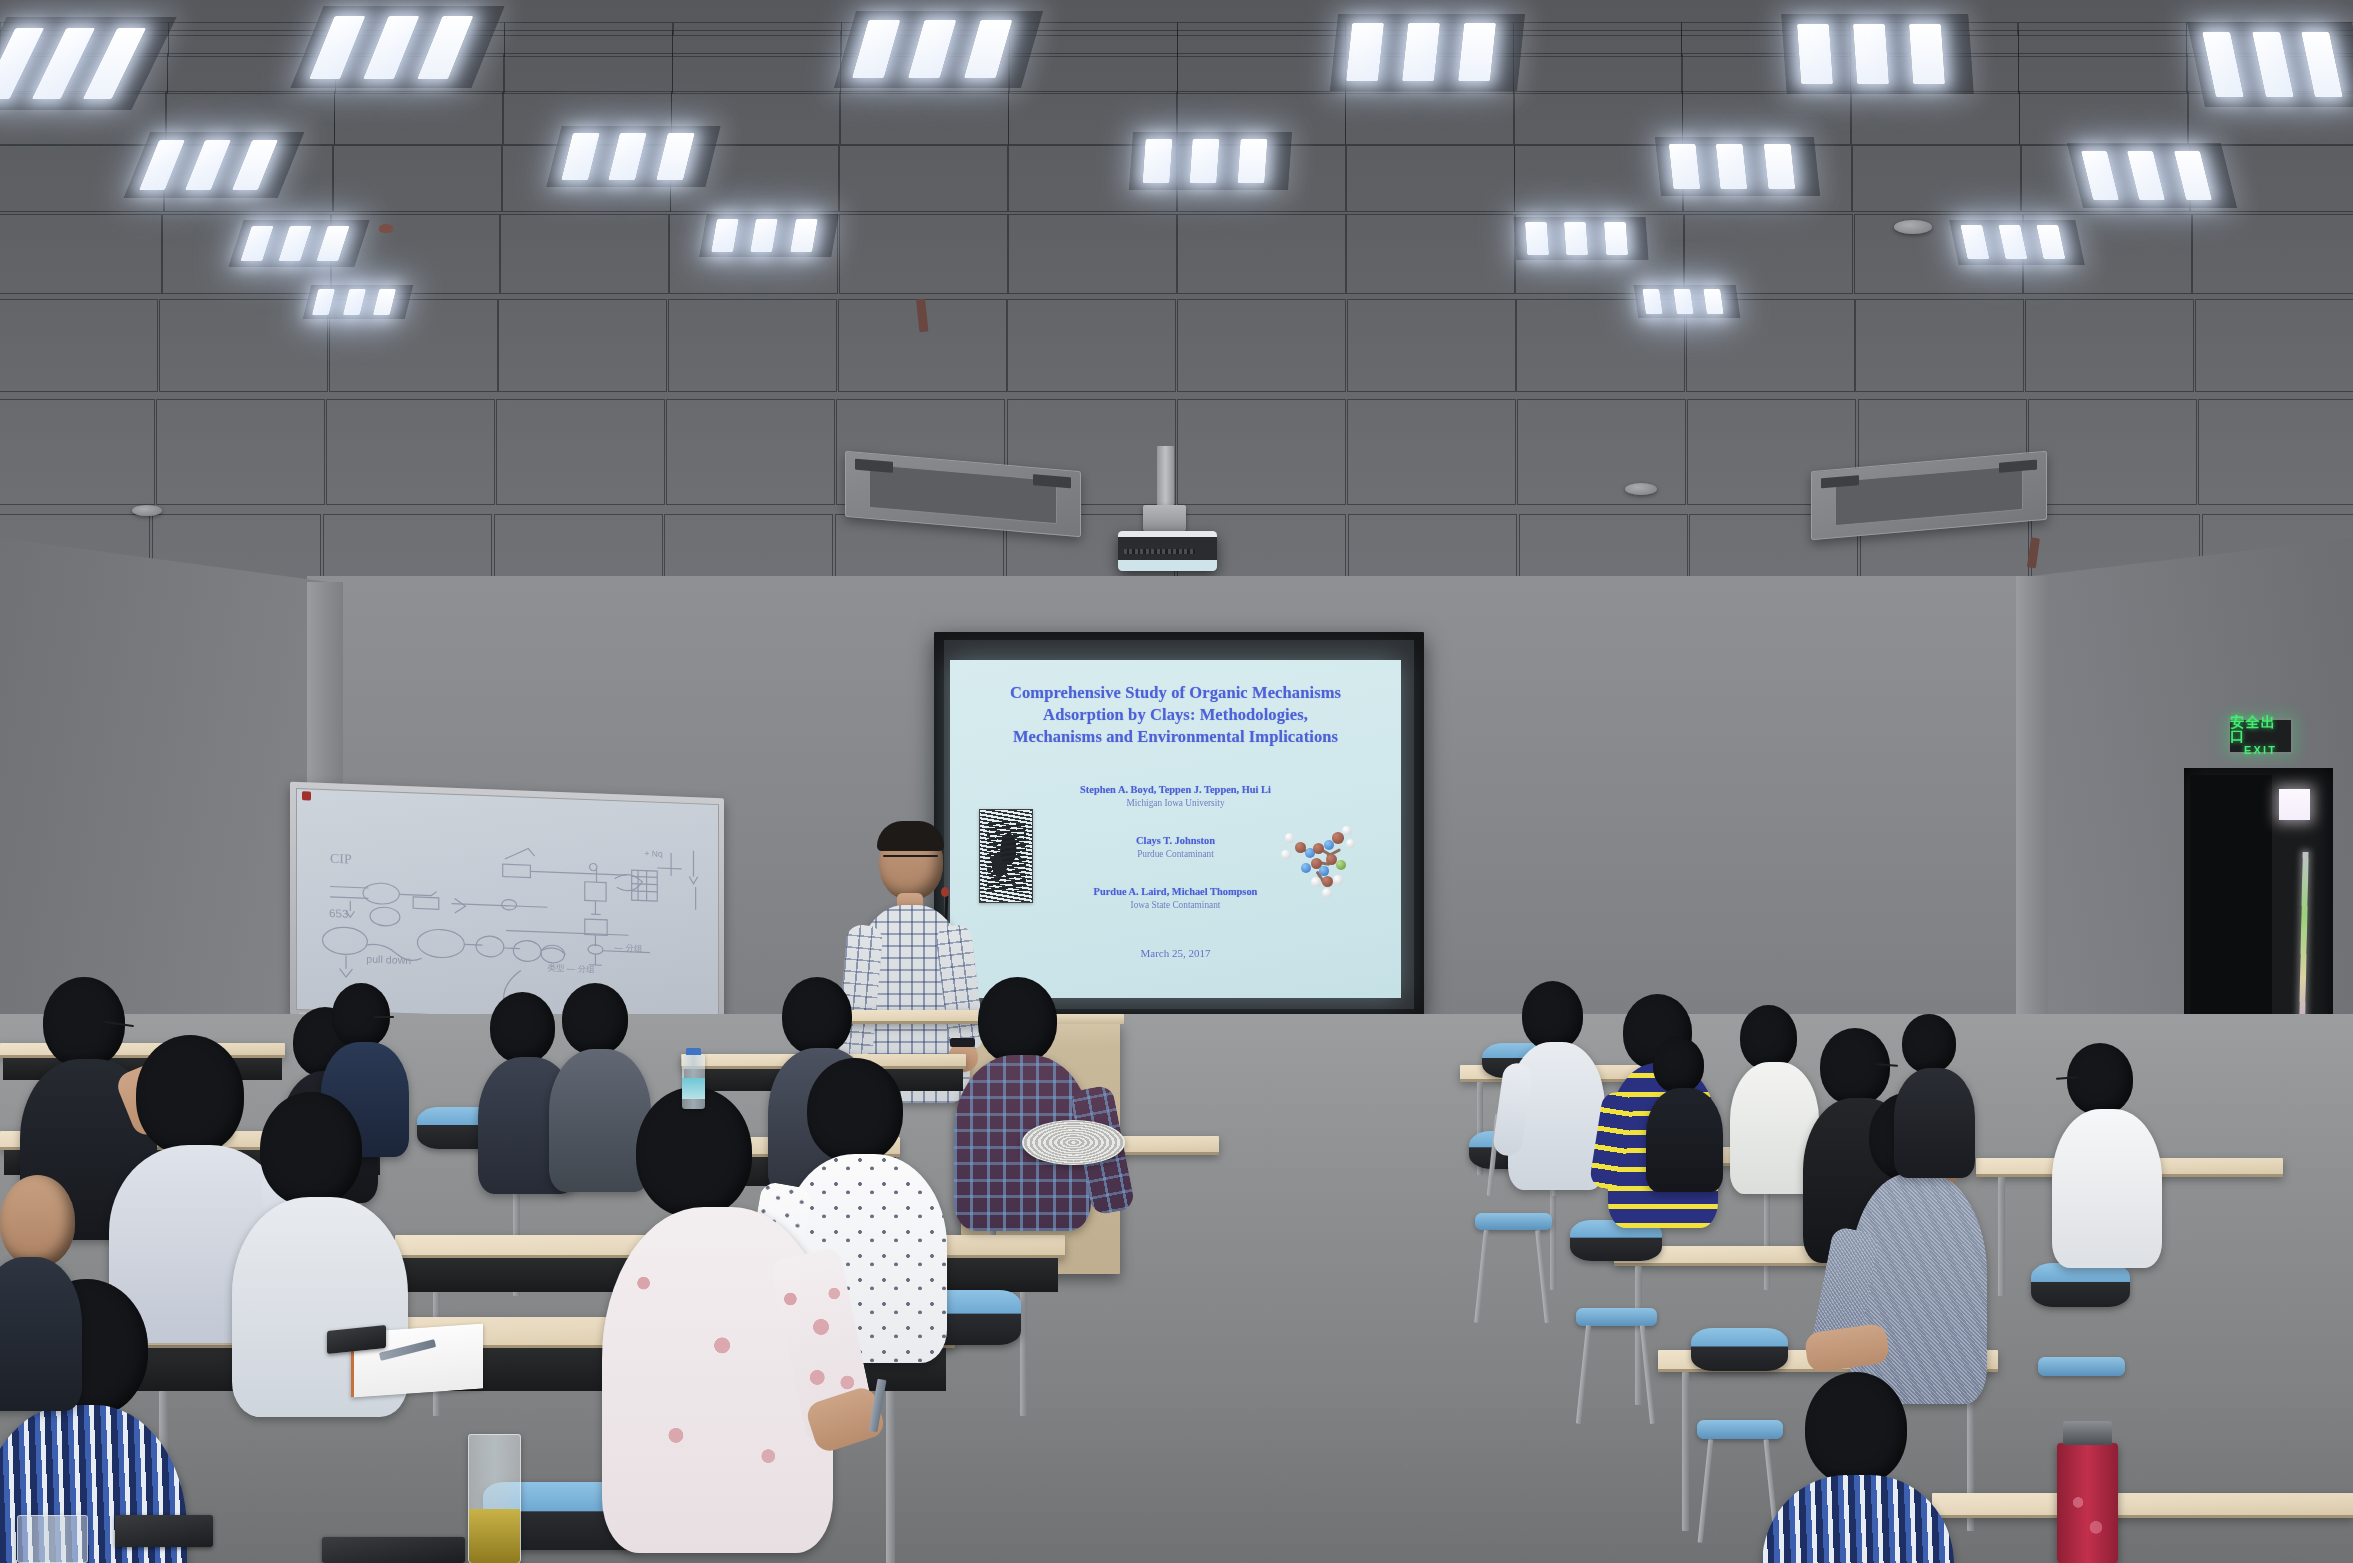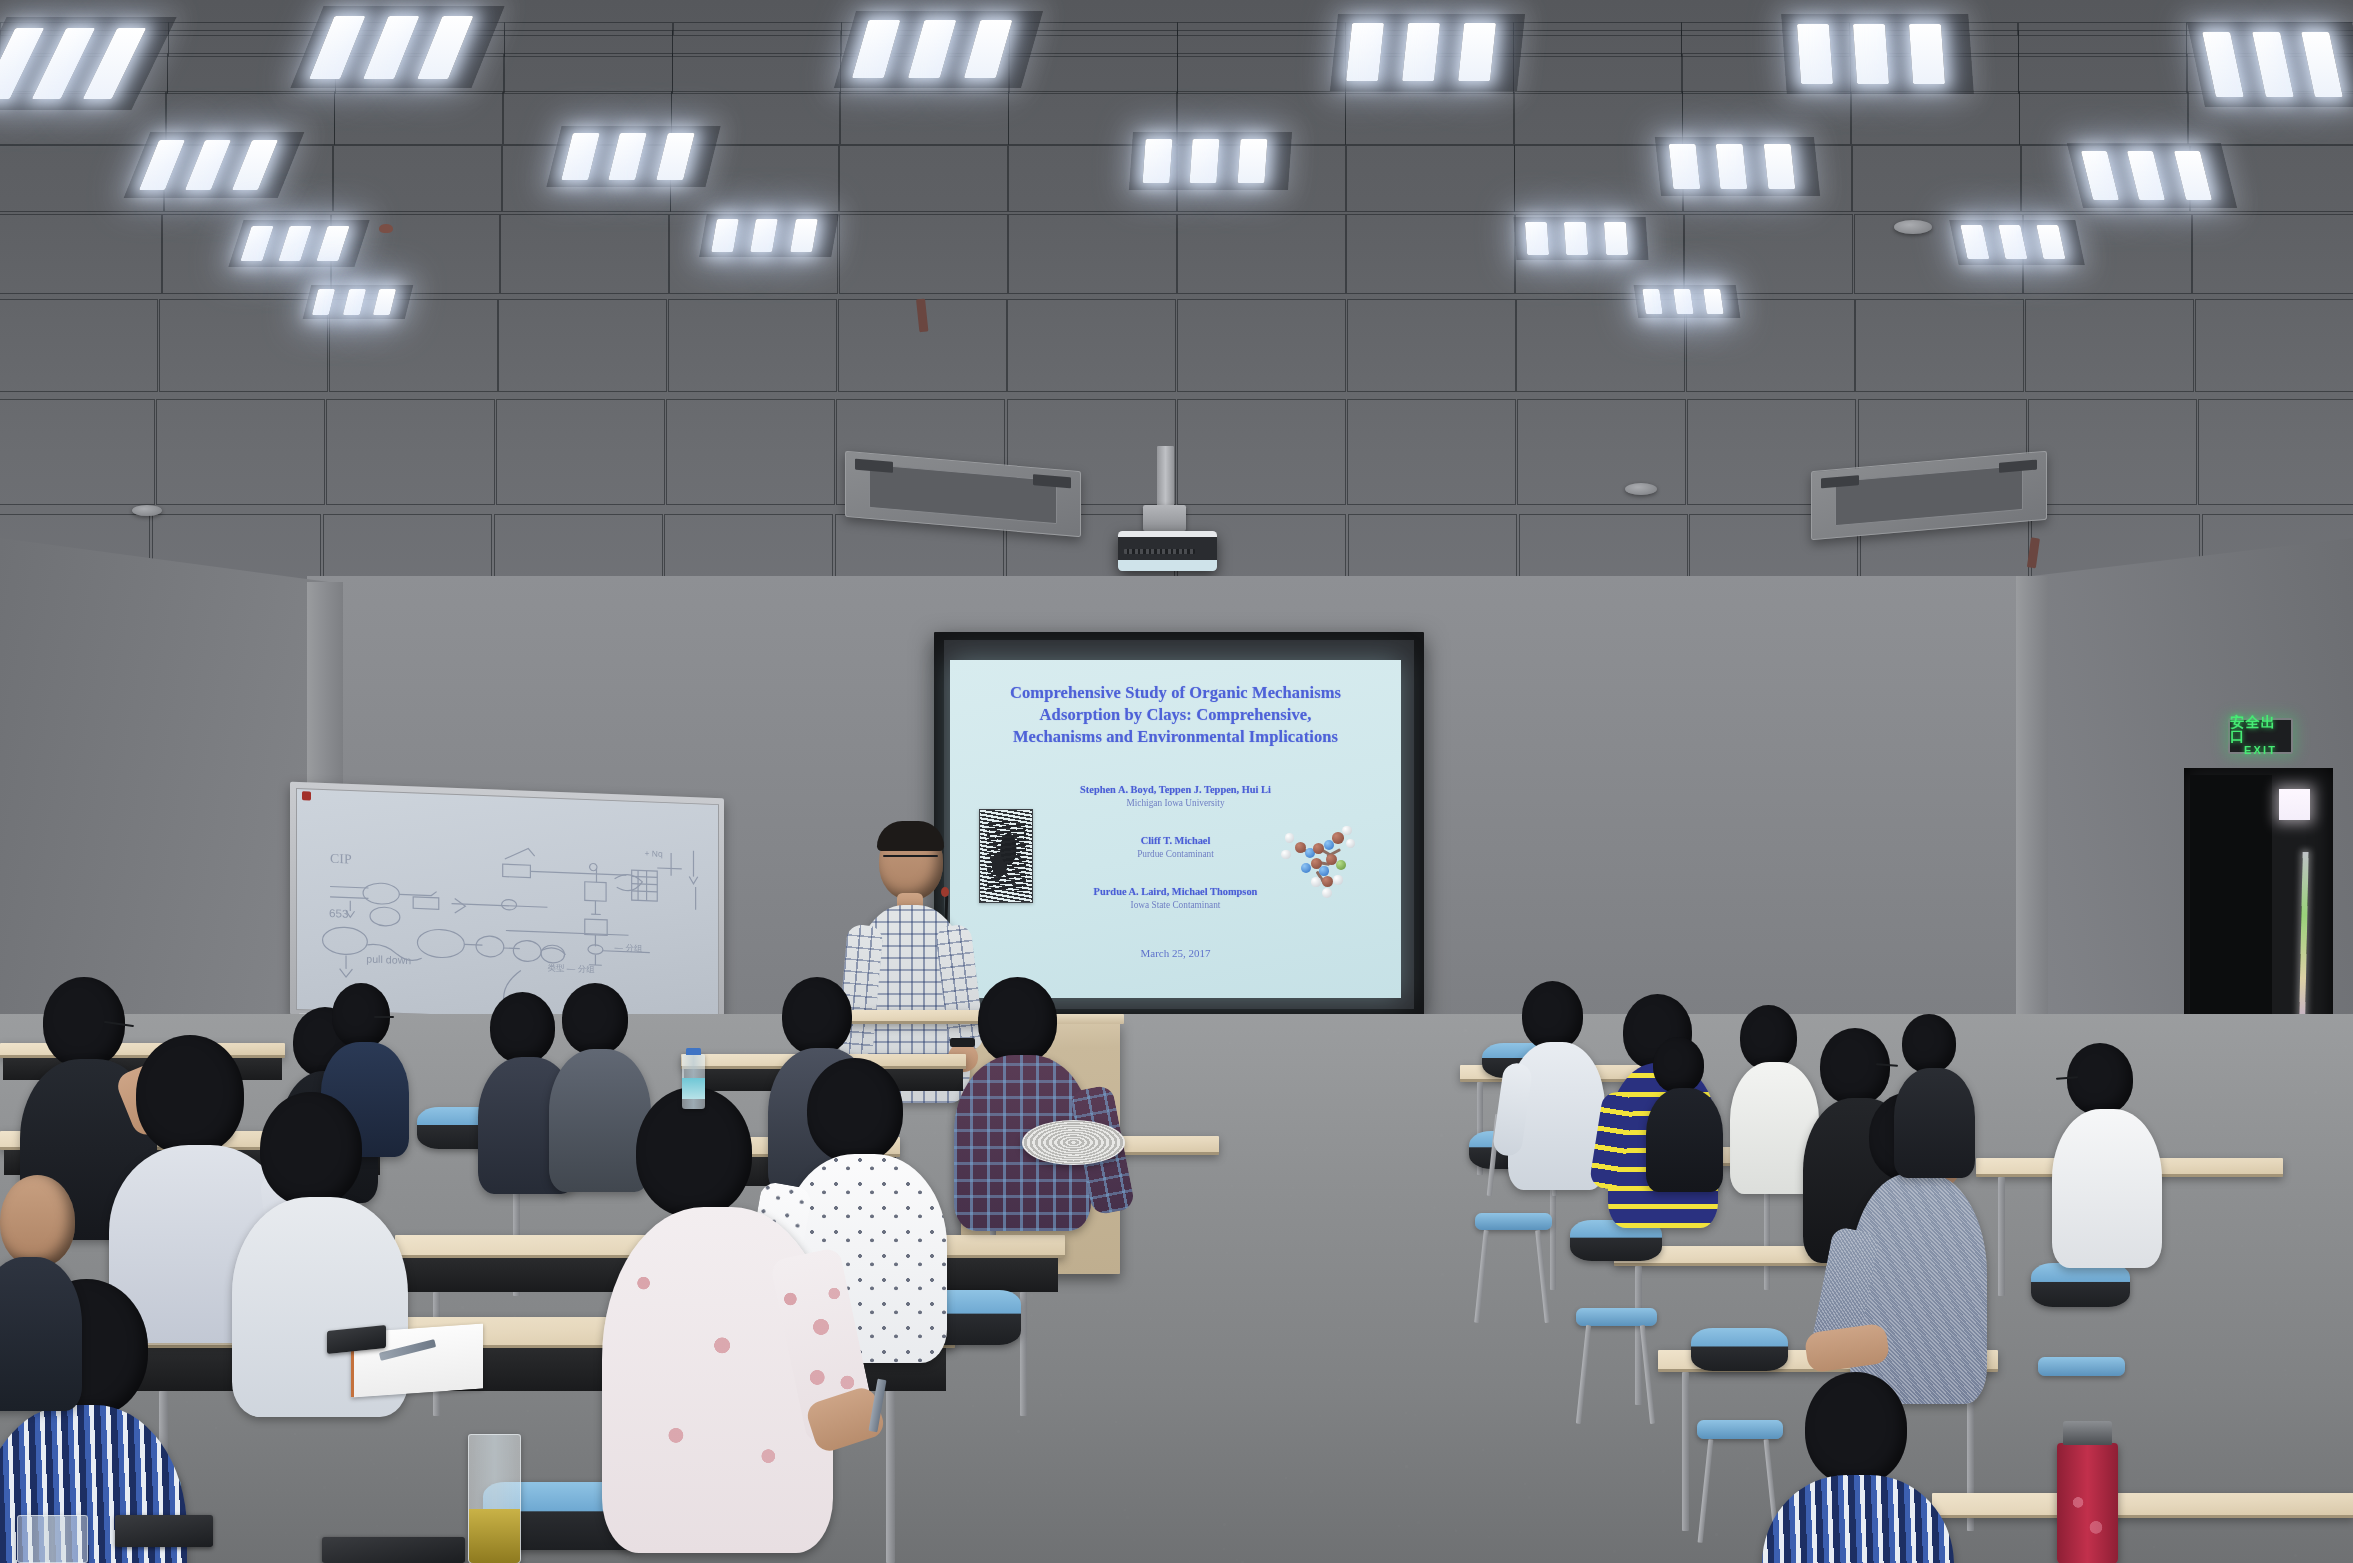--- a/index.html
+++ b/index.html
@@ -556,31 +556,31 @@
   </div>
 
   <div class="screenframe" style="left:934px;top:632px;width:490px;height:384px;">
     <div class="screenmatte" style="left:10px;top:7.7px;right:10px;bottom:7.7px;width:470px;height:369px;"></div>
   </div>
 
   <div class="slide" style="left:950px;top:660px;width:451px;height:338px;">
 
     <div class="slide-title">
       <div>Comprehensive Study of Organic Mechanisms</div>
-      <div>Adsorption by Clays:  Comprehensive,</div>
+      <div>Adsorption by Clays:  Methodologies,</div>
       <div>Mechanisms and Environmental Implications</div>
     </div>
 
     <div class="slide-block" style="top:36.5%;">
       <div class="s-name">Stephen A. Boyd, Teppen J. Teppen, Hui Li</div>
       <div class="s-org">Michigan Iowa University</div>
     </div>
 
     <div class="slide-block" style="top:51.5%;">
-      <div class="s-name">Cliff T. Michael</div>
+      <div class="s-name">Clays T. Johnston</div>
       <div class="s-org">Purdue Contaminant</div>
     </div>
 
     <div class="slide-block" style="top:66.5%;">
       <div class="s-name">Purdue A. Laird, Michael Thompson</div>
       <div class="s-org">Iowa State Contaminant</div>
     </div>
 
     <div class="slide-block s-date" style="top:85%;">March 25, 2017</div>
 

